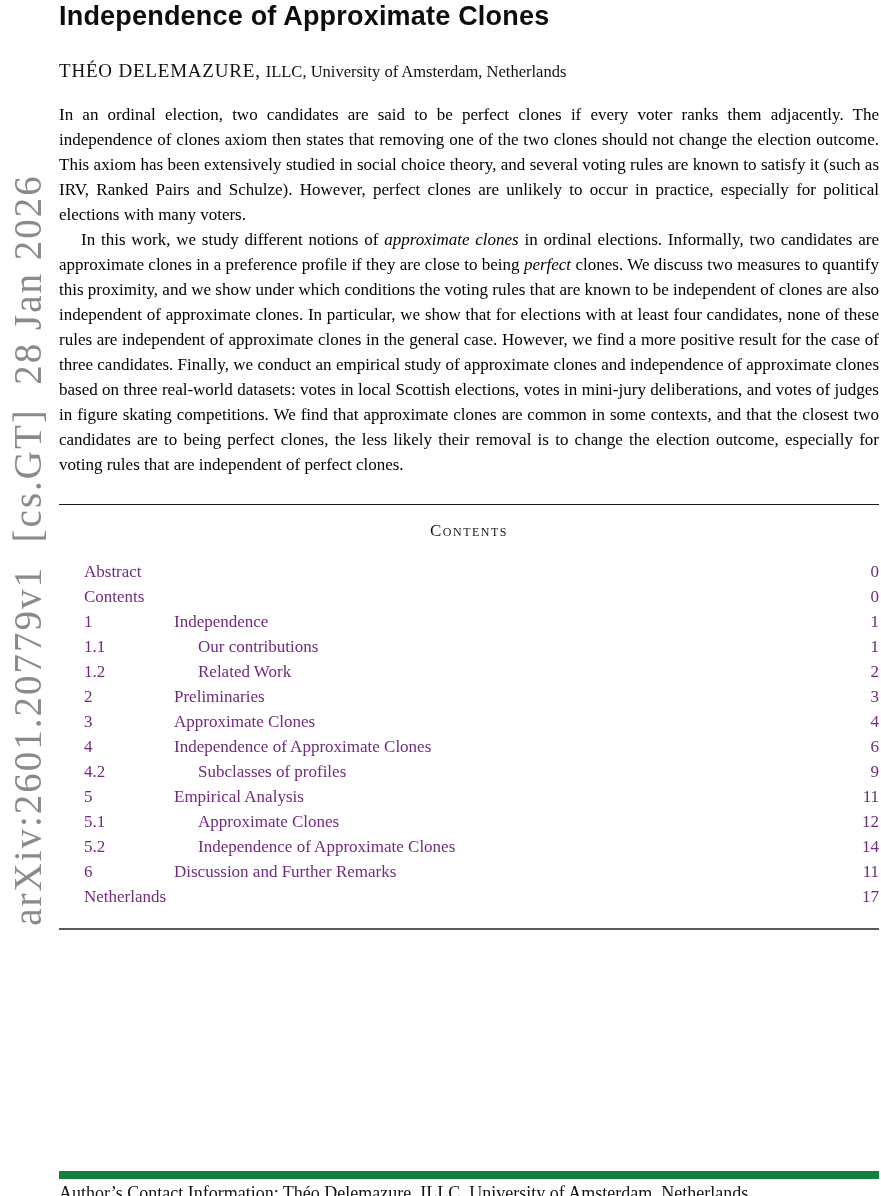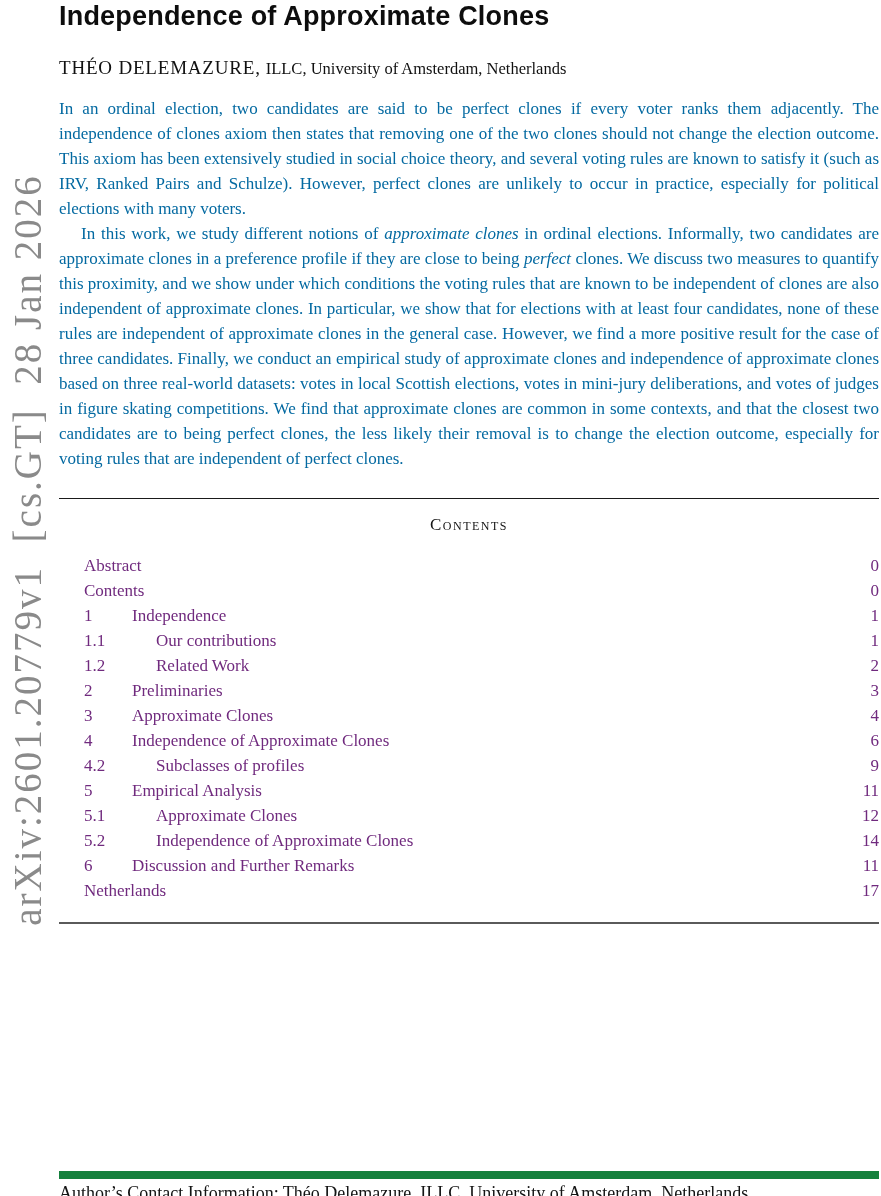--- a/index.html
+++ b/index.html
@@ -40,21 +40,21 @@
     margin: 0;
     font-family: "Liberation Sans", sans-serif;
     font-weight: 700;
     font-size: 27px;
     line-height: 33px;
     color: #0d0d0d;
     letter-spacing: 0.2px;
   }
   .author-line {
     margin-top: 25px;
-    line-height: 20px;
+    line-height: 26px;
     white-space: nowrap;
   }
   .author-name {
     font-size: 19px;
     letter-spacing: 0.8px;
   }
   .author-affiliation {
     font-size: 16.5px;
     margin-left: 5px;
   }
@@ -63,21 +63,21 @@
     line-height: 22px;
     font-size: 17.5px;
   }
   .abstract {
     margin-top: 17px;
     height: 402px;
     overflow: hidden;
     font-size: 17px;
     line-height: 25px;
     text-align: justify;
-    color: #0369a1;
+    color: #000000;
   }
   .abstract p { margin: 0; }
   .abstract p.indented { text-indent: 22px; }
   .abstract em { font-style: italic; }
   .rule-top {
     border: none;
     border-top: 1.5px solid #1a1a1a;
     margin: 0;
   }
   .contents-heading {
@@ -94,20 +94,21 @@
     font-size: 17px;
     color: #702a7e;
   }
   .toc-row {
     display: flex;
     align-items: baseline;
     height: 25px;
     line-height: 25px;
     padding-left: 25px;
     cursor: pointer;
+    gap: 42px;
   }
   .toc-num { flex: none; }
   .toc-row.lvl1 .toc-num { width: 48px; }
   .toc-row.lvl2 .toc-num { width: 72px; }
   .toc-label { flex: none; }
   .toc-page { margin-left: auto; text-align: right; }
   .rule-bottom {
     border: none;
     border-top: 2px solid #5a5a5a;
     margin: 19px 0 0 0;

